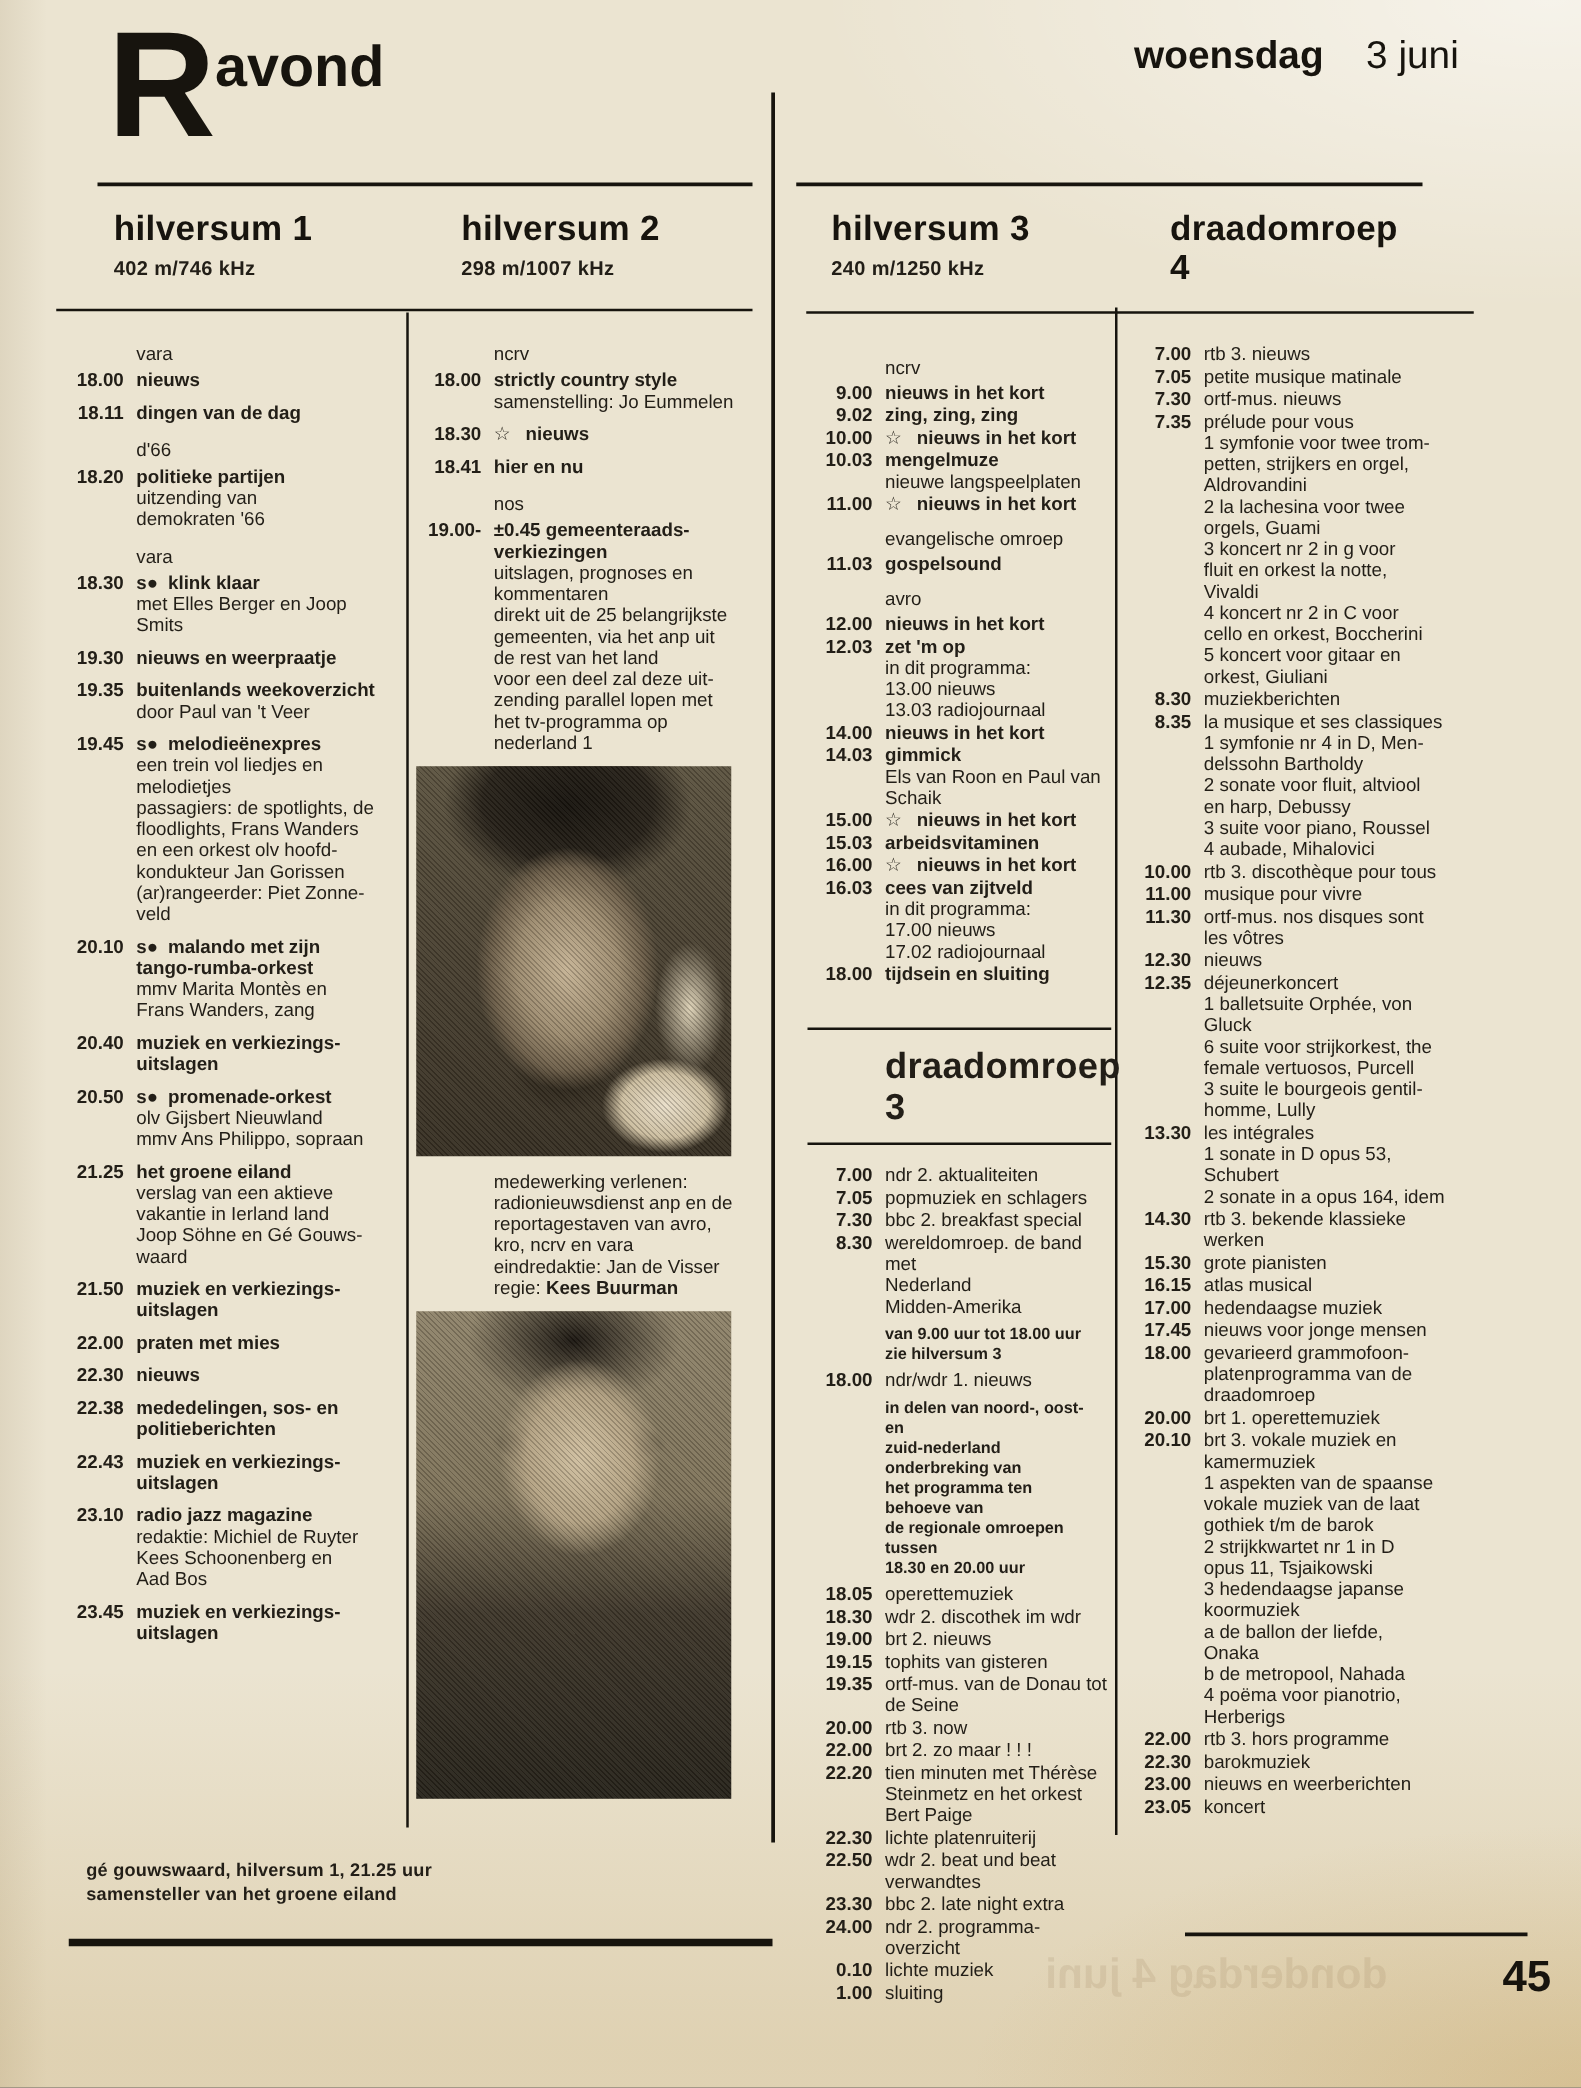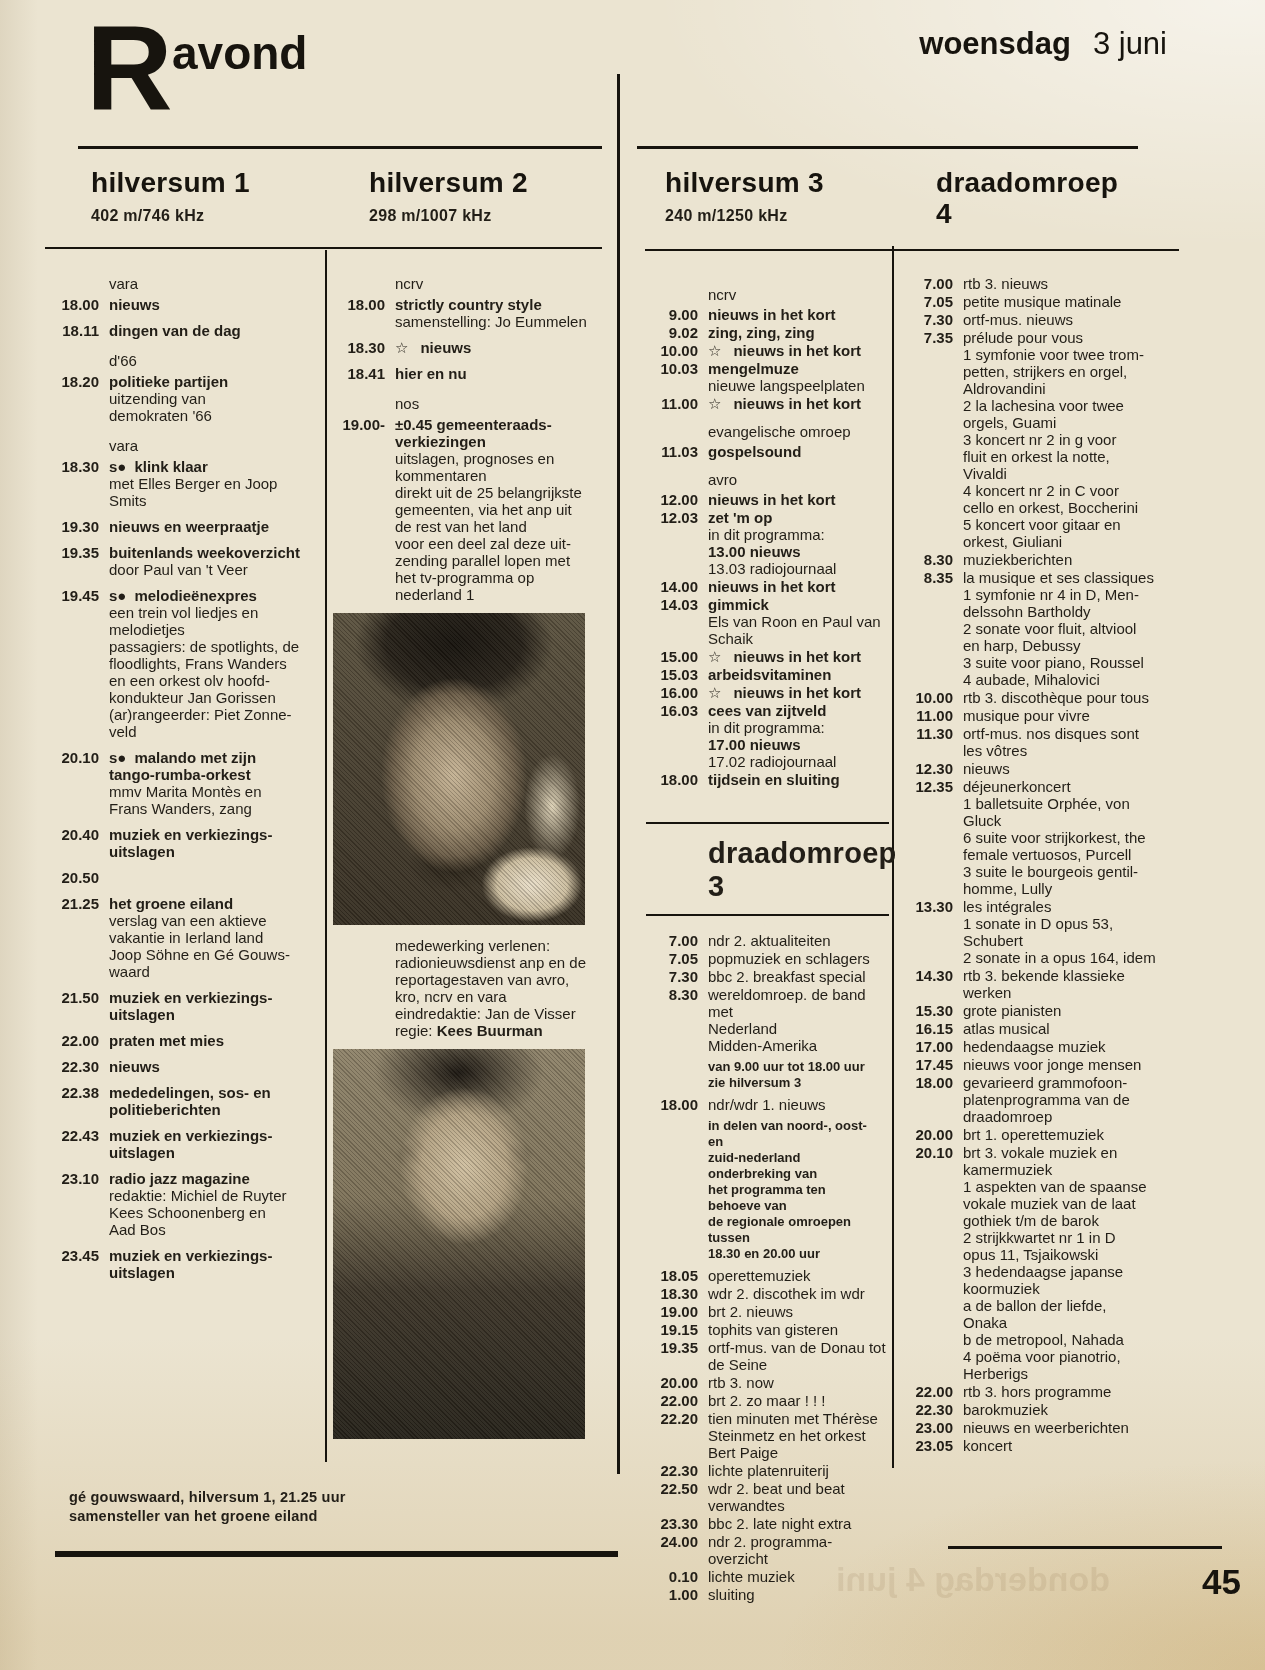--- a/index.html
+++ b/index.html
@@ -9,21 +9,21 @@
     background:
       radial-gradient(900px 380px at 98% 0%, rgba(255,255,255,.55), rgba(255,255,255,0) 65%),
       radial-gradient(700px 300px at 100% 100%, rgba(186,141,57,.25), rgba(0,0,0,0) 70%),
       linear-gradient(180deg, rgba(0,0,0,0) 80%, rgba(176,135,56,.20) 98%),
       linear-gradient(90deg, rgba(110,84,38,.10), rgba(0,0,0,0) 3%),
       #ebe4d1;
   }
   
   .logo-r{position:absolute;left:86px;top:18px;font-size:120px;font-weight:bold;line-height:100px;letter-spacing:-4px;color:#17140e;}
   .logo-word{position:absolute;left:172px;top:26px;font-size:46px;font-weight:bold;letter-spacing:0px;color:#17140e;}
-  .dateline{position:absolute;right:98px;top:26px;font-size:31px;color:#17140e;display:flex;gap:22px;align-items:baseline;}
+  .dateline{position:absolute;right:98px;top:26px;font-size:31px;color:#17140e;display:flex;gap:34px;align-items:baseline;}
   .dateline .day{font-weight:bold;}
   
   .hr,.vr{position:absolute;background:#17140e;}
   #rule-top-left{left:78px;top:146px;width:524px;height:3px;}
   #rule-top-right{left:637px;top:146px;width:501px;height:3px;}
   #rule-list-left{left:45px;top:247px;width:557px;height:2px;}
   #rule-list-right{left:645px;top:249px;width:534px;height:2px;}
   #vr-main{left:617px;top:74px;width:3px;height:1400px;}
   #vr-col1{left:325px;top:250px;width:2px;height:1212px;}
   #vr-col3{left:892px;top:246px;width:2px;height:1222px;}
@@ -49,21 +49,21 @@
   
   .prog{display:flex;}
   .spaced .prog{margin-bottom:9px;}
   .tight .prog{margin-bottom:1px;}
   .time{flex:0 0 52px;text-align:right;font-weight:bold;padding-right:10px;white-space:nowrap;}
   .body{flex:1;min-width:0;}
   .head{font-weight:bold;}
   .head.reg{font-weight:normal;}
   .cont{font-weight:bold;}
   .sub{font-weight:normal;}
-  .sub.b{font-weight:bold;}
+  .sub.b{font-weight:normal;}
   .stereo{font-weight:800;margin-right:8px;}
   .star{font-weight:bold;margin-right:12px;}
   .group{margin:13px 0 4px 62px;}
   .tight .group{margin:11px 0 3px 62px;}
   .note{font-weight:bold;font-size:13px;line-height:16px;margin:5px 12px 5px 62px;}
   .section{margin:34px 0 16px 0;border-top:2px solid #17140e;border-bottom:2px solid #17140e;
     padding:13px 0 11px 62px;}
   .section-title{font-size:29px;font-weight:bold;line-height:33px;letter-spacing:.3px;}
   .txt{margin:4px 0 4px 62px;}
   .txt .bold{font-weight:bold;}
@@ -181,20 +181,25 @@
         </div>
         <div class="prog">
           <span class="time">20.40</span>
           <div class="body">
             <div class="headline"><span class="head">muziek en verkiezings-</span></div>
             <div class="cont">uitslagen</div>
           </div>
         </div>
         <div class="prog">
           <span class="time">20.50</span>
+          <div class="body">
+            <div class="headline"><span class="stereo">s●</span><span class="head">promenade-orkest</span></div>
+            <div class="sub">olv Gijsbert Nieuwland</div>
+            <div class="sub">mmv Ans Philippo, sopraan</div>
+          </div>
         </div>
         <div class="prog">
           <span class="time">21.25</span>
           <div class="body">
             <div class="headline"><span class="head">het groene eiland</span></div>
             <div class="sub">verslag van een aktieve</div>
             <div class="sub">vakantie in Ierland land</div>
             <div class="sub">Joop Söhne en Gé Gouws-</div>
             <div class="sub">waard</div>
           </div>

